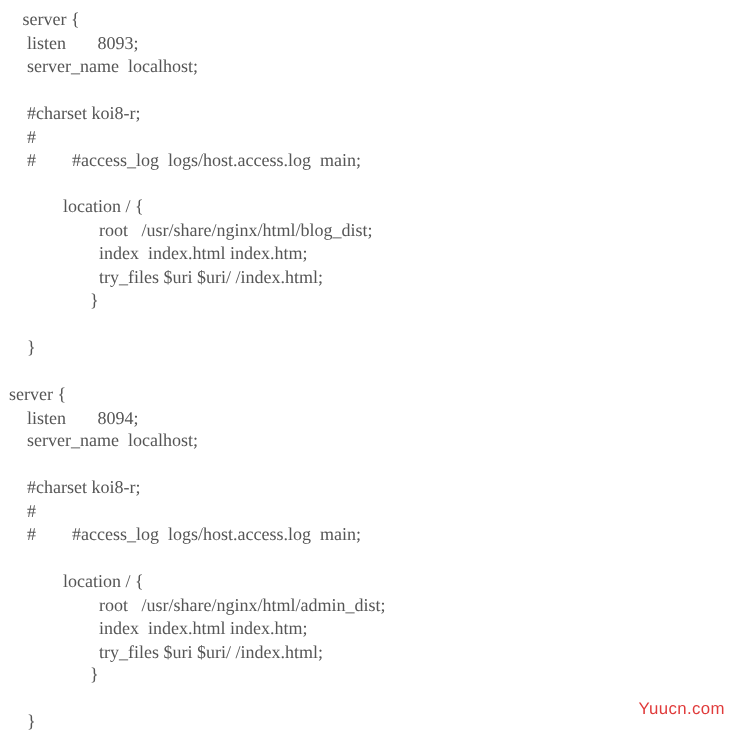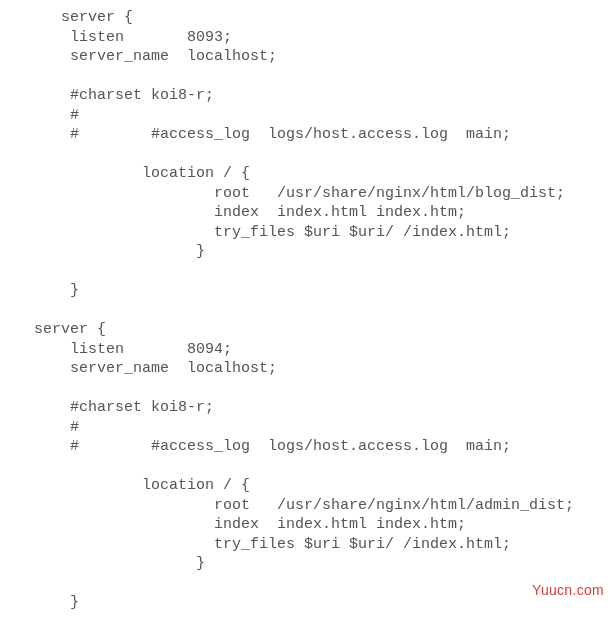--- a/index.html
+++ b/index.html
@@ -10,23 +10,23 @@
     background: #ffffff;
     font-family: "Consolas", "Menlo", "Courier New", monospace;
     font-size: 15px;
     line-height: 19.5px;
     color: #555555;
     overflow: hidden;
     position: relative;
   }
   pre.code {
     margin: 0;
-    padding: 8px 0 0 16px;
+    padding: 8px 0 0 0;
     white-space: pre;
-    font-family: Liberation Mono, monospace;
+    font-family: Liberation Serif, serif;
     font-size: inherit;
     line-height: inherit;
     color: inherit;
   }
   .watermark {
     position: absolute;
     right: 6px;
     bottom: 20px;
     font-family: "Segoe UI", "Helvetica Neue", Arial, sans-serif;
     font-size: 14px;

